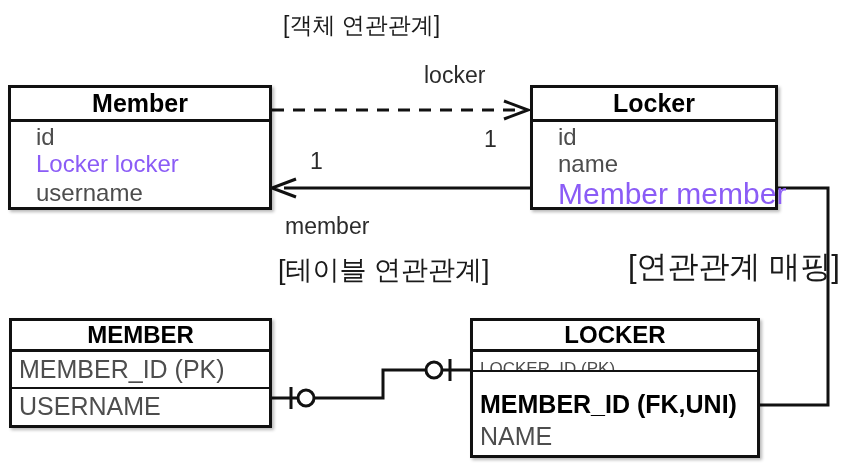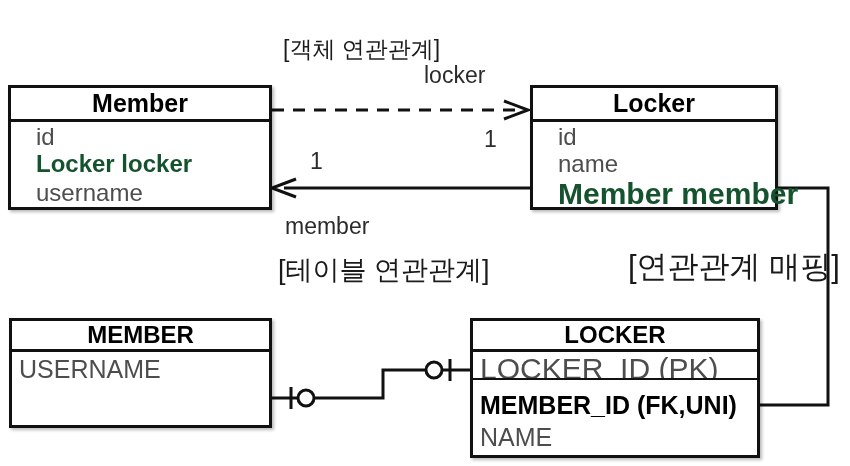--- a/index.html
+++ b/index.html
@@ -38,22 +38,22 @@
   .box-body {
     box-sizing: border-box;
     padding: 0px 6px 0px 25px;
   }
   .attr {
     white-space: nowrap;
     color: #4d4d4d;
     line-height: 1.0;
   }
   .attr.bold {
-    color: #14532d;
-    font-weight: bold;
+    color: #8b5cf6;
+    font-weight: normal;
   }
   
   .cell {
     box-sizing: border-box;
     width: 100%;
     padding: 0 0 0 7px;
     white-space: nowrap;
     color: #4d4d4d;
     border-bottom: 2px solid #111111;
     overflow: hidden;
@@ -115,21 +115,21 @@
       <path d="M 272 398 L 383 398 L 383 370 L 470 370" fill="none" stroke="#111111" stroke-width="3"></path>
 
       <line x1="291" y1="387" x2="291" y2="409" stroke="#111111" stroke-width="3"></line>
       <circle cx="306" cy="398" r="8" fill="#ffffff" stroke="#111111" stroke-width="3"></circle>
 
       <circle cx="434" cy="370" r="8" fill="#ffffff" stroke="#111111" stroke-width="3"></circle>
       <line x1="450" y1="359" x2="450" y2="381" stroke="#111111" stroke-width="3"></line>
     </g>
   </svg>
 
-  <div class="label section" style="left:283px; top:34px; font-size:23px;">[객체 연관관계]</div>
+  <div class="label section" style="left:283px; top:10px; font-size:23px;">[객체 연관관계]</div>
 
   <div class="label section" style="left:278px; top:252px; font-size:27px;">[테이블 연관관계]</div>
 
   <div class="label section" style="left:628px; top:246px; font-size:31px;">[연관관계 매핑]</div>
 
   <div class="label" style="left:424px; top:62px; font-size:23px;">locker</div>
 
   <div class="label mult" style="left:484px; top:126px; font-size:23px;">1</div>
 
   <div class="label mult" style="left:310px; top:148px; font-size:23px;">1</div>
@@ -149,29 +149,32 @@
     <div class="box-title" style="height:34px; line-height:31px; font-size:25px;">Locker</div>
     <div class="box-body" style="padding-top:3px;">
       <div class="attr" style="font-size:24px; height:27px;">id</div>
       <div class="attr" style="font-size:24px; height:27px;">name</div>
       <div class="attr bold" style="font-size:30px; height:29px;">Member member</div>
     </div>
   </div>
 
   <div class="box" style="left:9px; top:318px; width:263px; height:110px;">
     <div class="box-title" style="height:31px; line-height:28px; font-size:24px;">MEMBER</div>
+    <div class="cell" style="height:37px; line-height:35px; font-size:25px;">
+      <span class="normal">MEMBER_ID (PK)</span>
+    </div>
     <div class="cell last" style="height:36px; line-height:34px; font-size:25px;">
       <span class="normal">USERNAME</span>
     </div>
   </div>
 
   <div class="box" style="left:470px; top:318px; width:290px; height:140px;">
     <div class="box-title" style="height:31px; line-height:28px; font-size:24px;">LOCKER</div>
-    <div class="cell" style="height:28px; line-height:34px; font-size:30px;">
+    <div class="cell" style="height:20px; line-height:34px; font-size:17px;">
       <span class="normal">LOCKER_ID (PK)</span>
     </div>
-    <div class="cell last" style="height:83px; padding-top:9px; font-size:25px; line-height:32px;border-radius:16px;">
+    <div class="cell last" style="height:83px; padding-top:16px; font-size:25px; line-height:32px;border-radius:16px;">
       <span class="bold">MEMBER_ID (FK,UNI)</span>
       <span class="normal">NAME</span>
     </div>
   </div>
 
 </div>
 
 </body></html>

